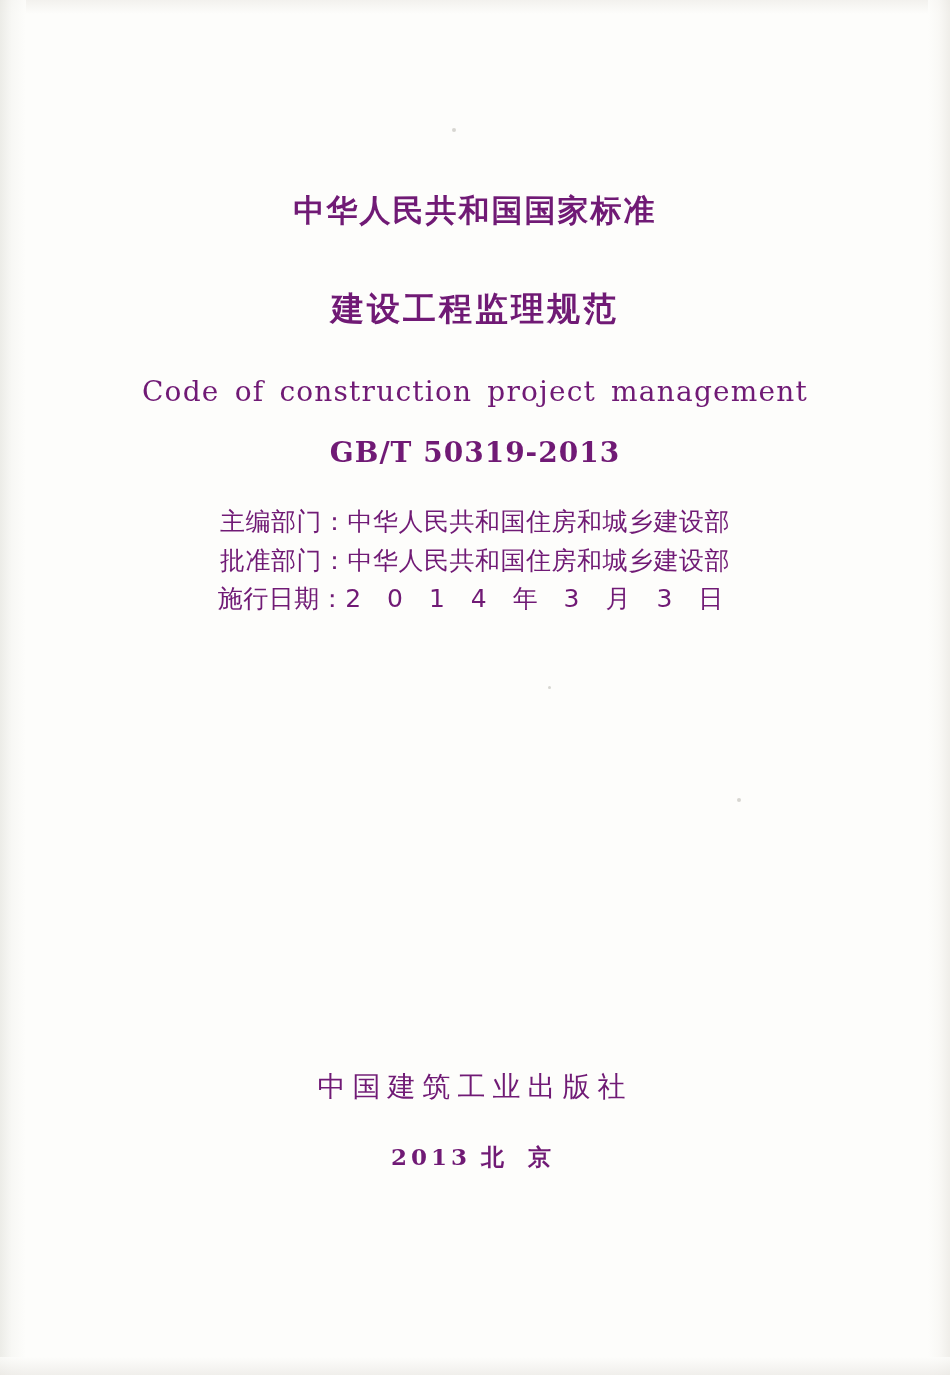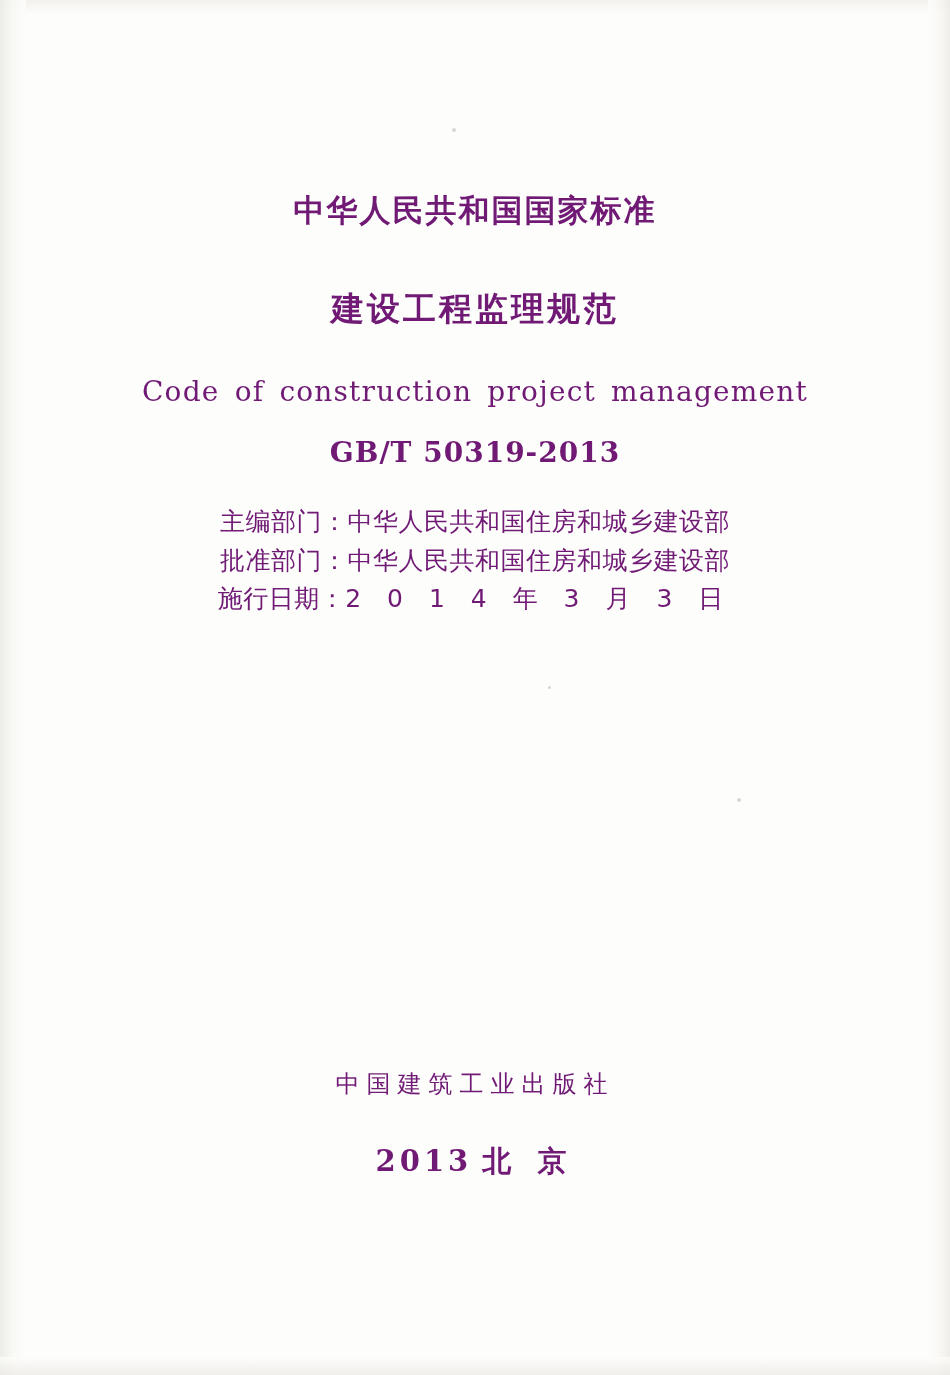--- a/index.html
+++ b/index.html
@@ -106,30 +106,30 @@
     letter-spacing: 0.5px;
   }
   .date-digits {
     letter-spacing: 9px;
   }
 
   .publisher {
     position: absolute;
     left: 0; right: 0;
     top: 1068px;
-    font-size: 24px;
+    font-size: 28px;
     letter-spacing: 7px;
     text-align: center;
   }
   .pub-year {
     position: absolute;
     left: 0; right: 0;
     top: 1142px;
     text-align: center;
-    font-size: 29px;
+    font-size: 23px;
     font-weight: bold;
     font-family: "DejaVu Serif", "Liberation Serif", serif;
     letter-spacing: 4px;
   }
   .pub-year .city {
     font-family: "DejaVu Sans", "Liberation Sans", sans-serif;
     letter-spacing: 8px;
     margin-left: 10px;
   }
 </style>

